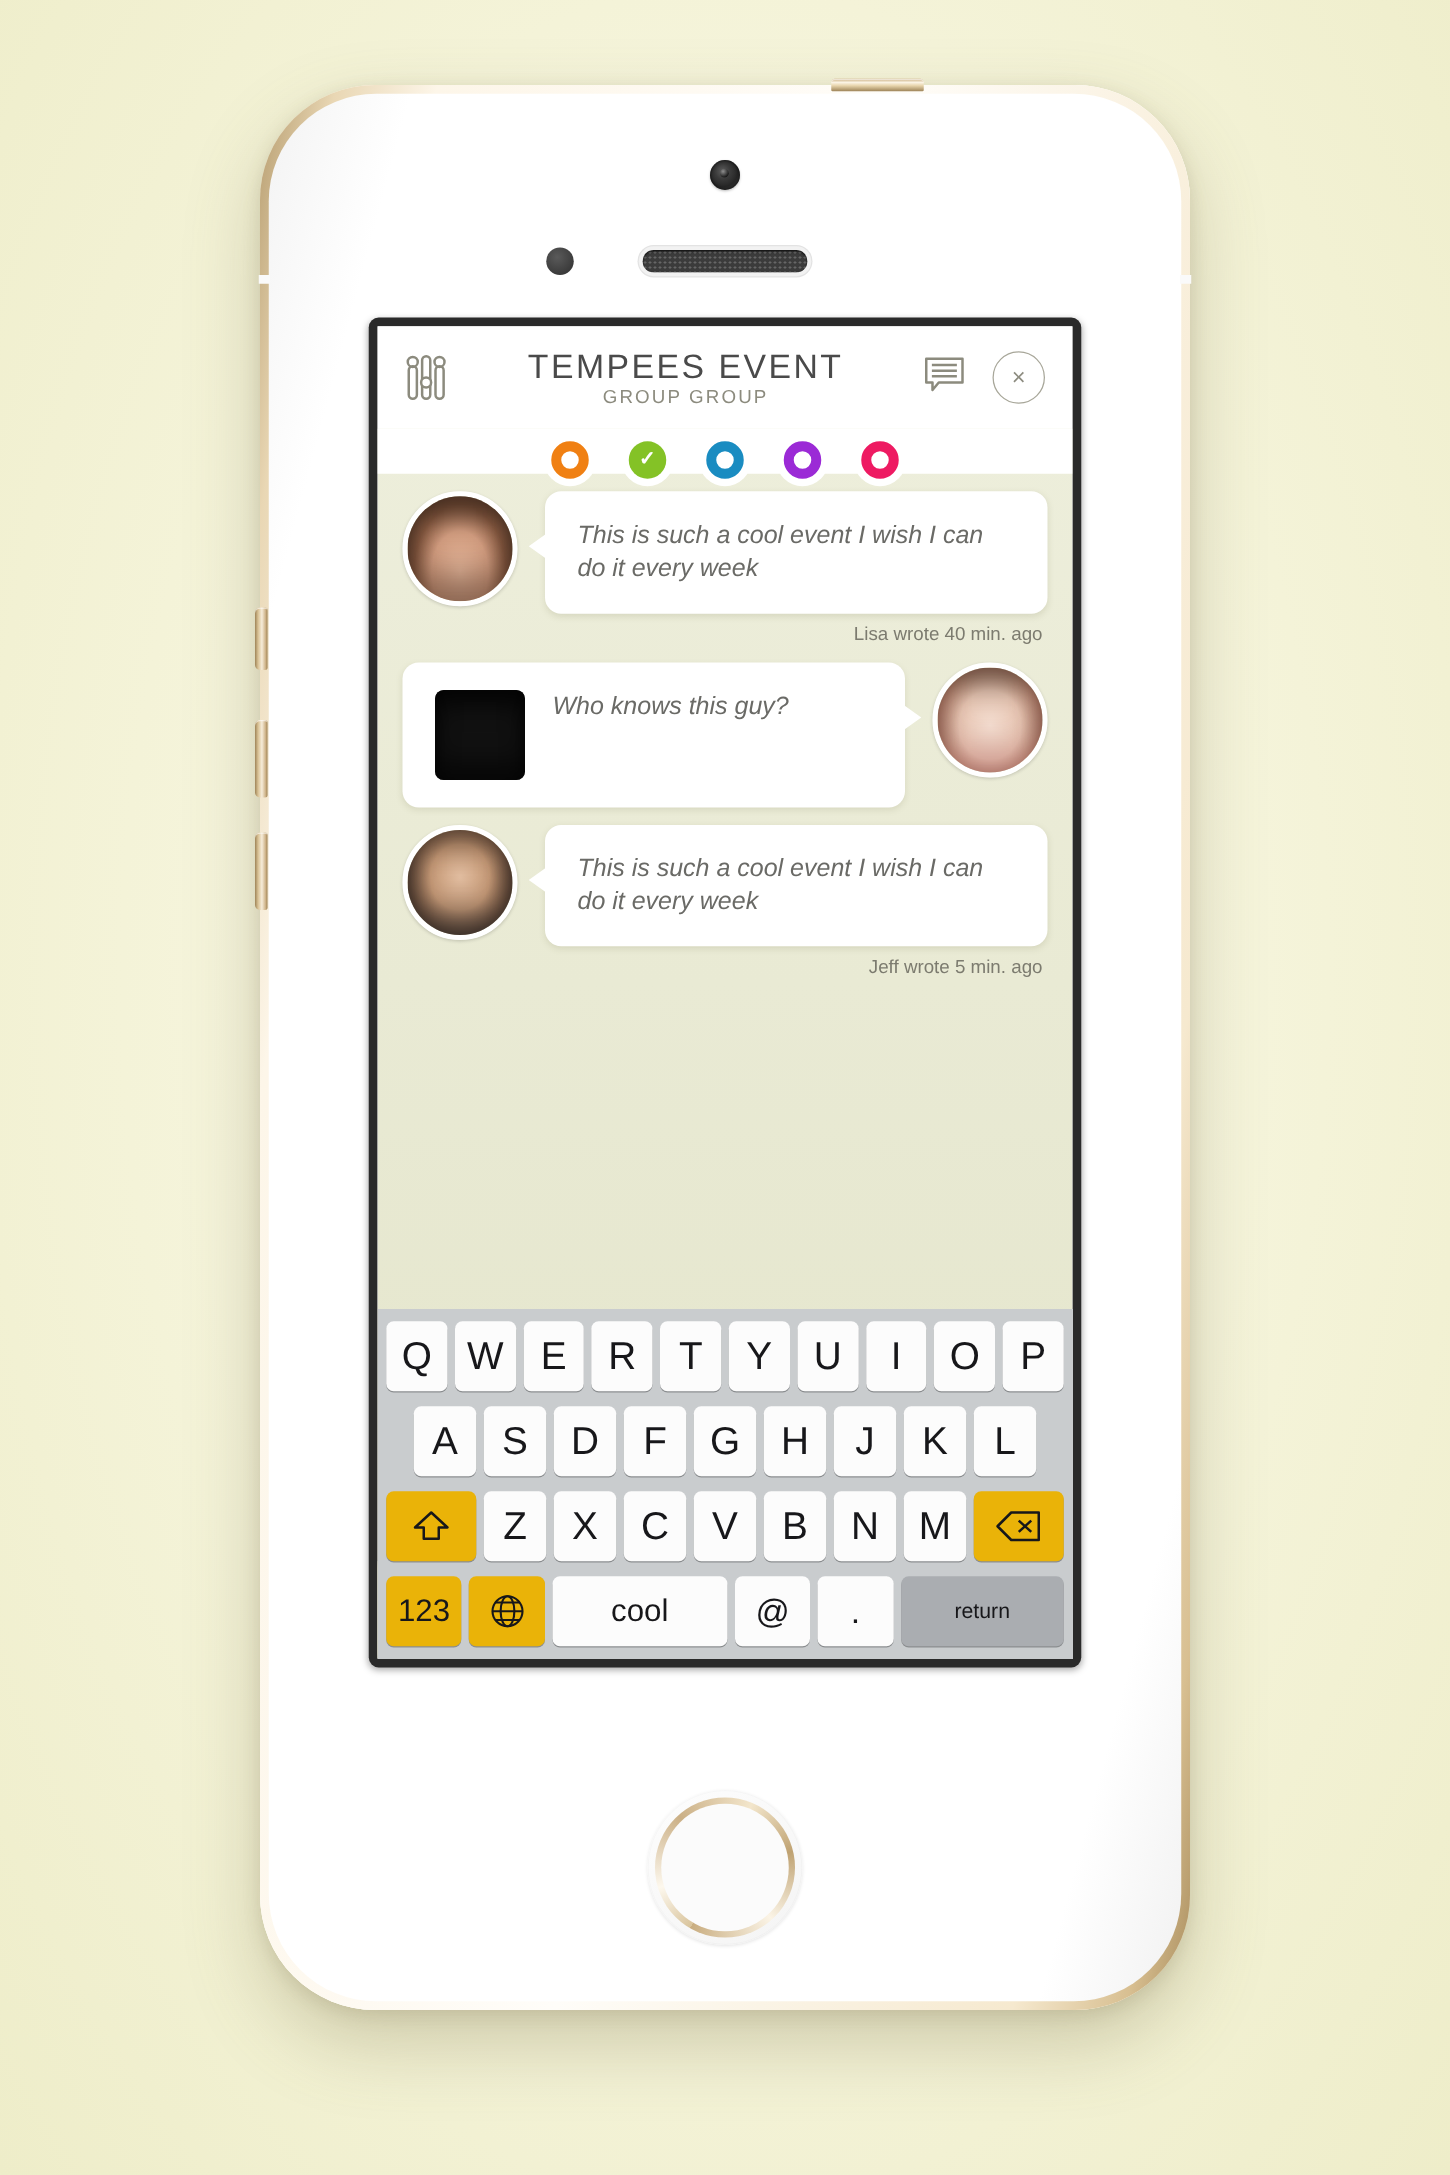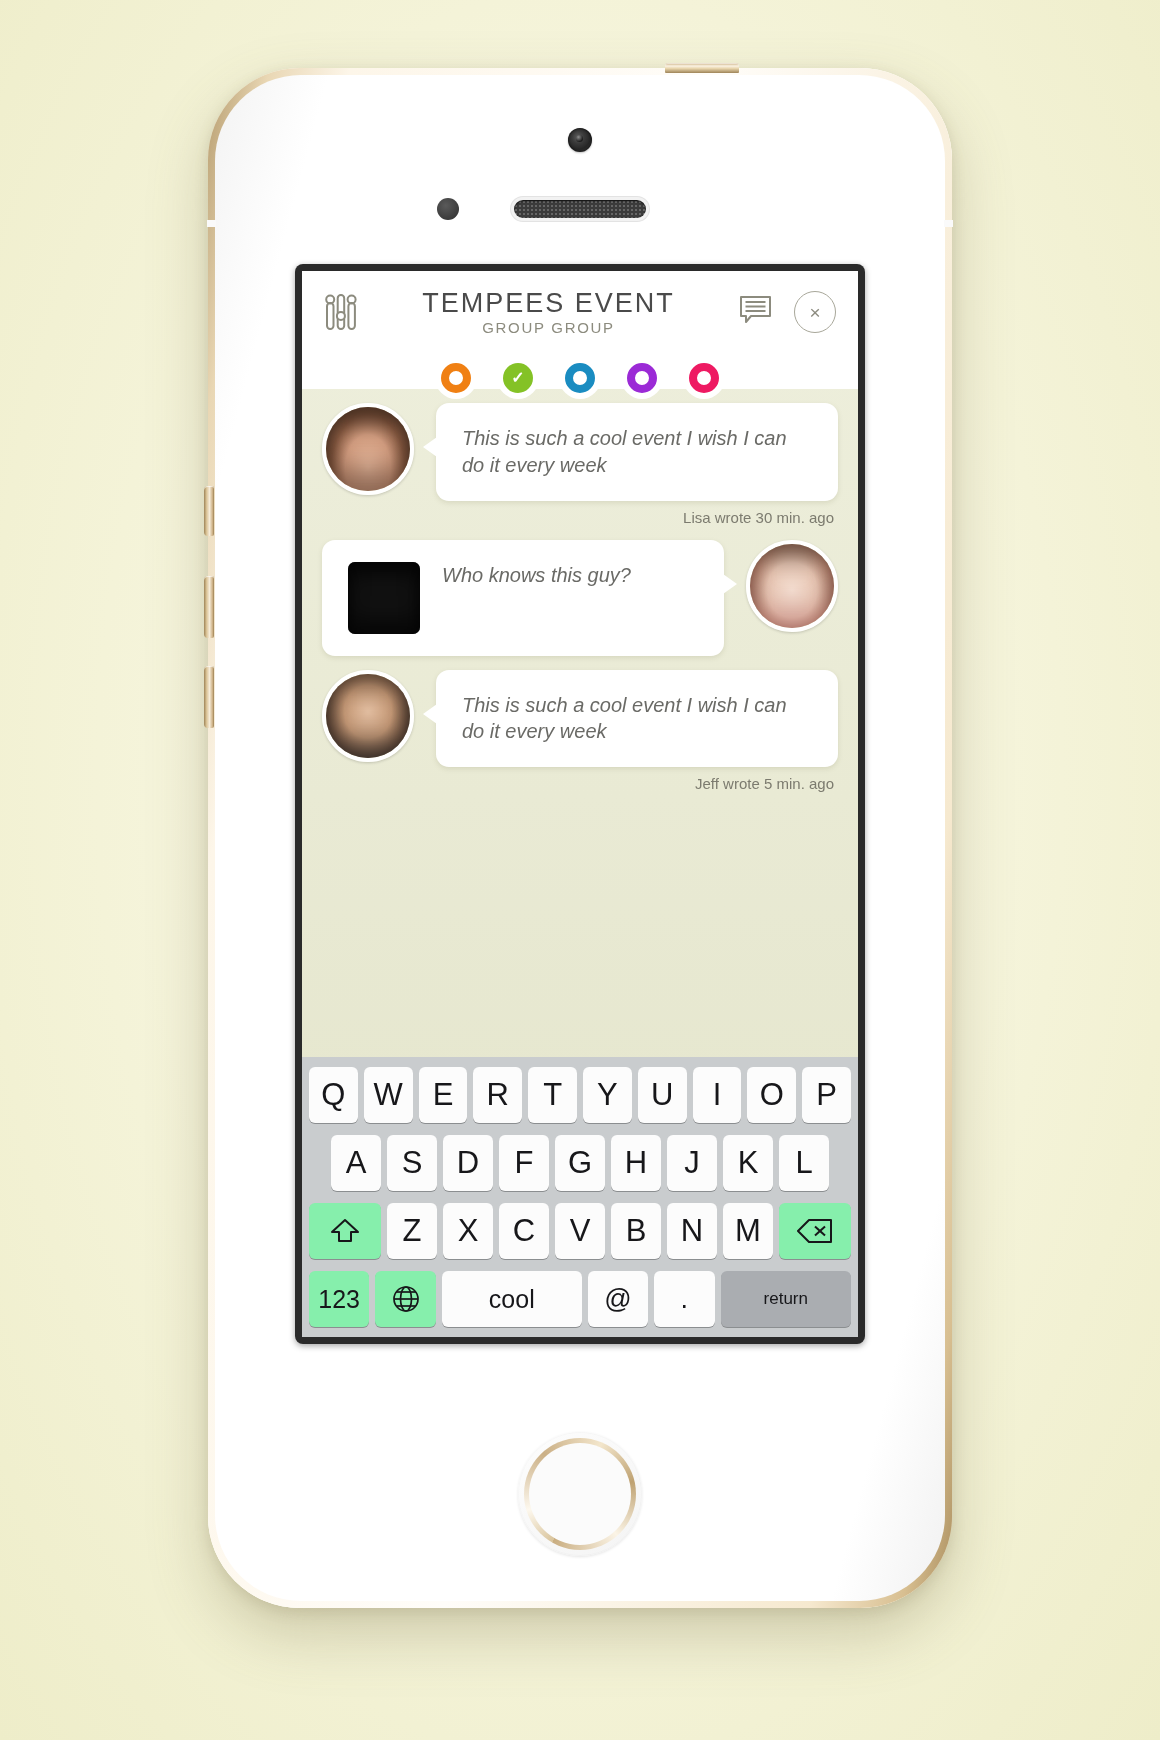--- a/index.html
+++ b/index.html
@@ -88,21 +88,21 @@
     background: conic-gradient(from 210deg, #d9c49c, #fdf8ee 12%, #cbb086 30%, #f3e6cc 48%, #bfa272 63%, #fbf4e6 80%, #c9ad80 100%);
     padding:5px;
   }
   #home-ring::after{
     content:""; position:absolute; left:5px; top:5px; right:5px; bottom:5px;
     border-radius:50%; background:#fbfbfb;
   }
 
   
   #bezel {
-    position:absolute; z-index:5; left:50%; margin-left:-285px; top:196px;
+    position:absolute; z-index:5; left:50%; margin-left:-285px; top:186px;
     width:570px; height:1080px; border-radius:8px;
     background:#2a2a2a;
     box-shadow: 0 2px 6px rgba(0,0,0,.35);
     padding:7px;
   }
   #screen {
     position:relative; width:100%; height:100%; overflow:hidden;
     background:#fff;
   }
 
@@ -223,21 +223,21 @@
   .kb-row:last-child { margin-bottom:2px; }
   .key {
     background:#fcfcfc; border-radius:6px;
     height:56px; margin:0 3px;
     display:flex; align-items:center; justify-content:center;
     font-family:"Liberation Sans", sans-serif; font-weight:300;
     font-size:31px; color:#17171a;
     box-shadow: 0 1px 0 rgba(136,138,140,.95);
   }
   .key.letter { width:50px; }
-  .key.fn { background:#86efac; }
+  .key.fn { background:#eab308; }
   .key.wide { width:74px; }
   .key.space { width:144px; font-size:25px; }
   .key.ret  { width:134px; font-size:17px; background:#aaadb1; }
   .key.sym  { width:62px; font-size:27px; }
   .key.dot  { width:62px; font-size:27px; }
   .key.num  { width:62px; font-size:25px; }
   .key svg { display:block; }
 </style>
 </head>
 <body>
@@ -318,21 +318,21 @@
             <div class="msg">
               <div class="msg-row">
                 <div class="avatar">
                   <div style="background:radial-gradient(ellipse at 50% 72%, #e6b79b 0%, #d29d80 38%, #8a5c43 62%, #3b2a20 100%);box-shadow: inset 0 -22px 26px rgba(60,38,26,.45), inset 0 16px 20px rgba(40,25,16,.55);"></div>
                 </div>
                 <div class="bubble">
                   <div class="tail left"></div>
                   <div class="bubble-text">This is such a cool event I wish I can do it every week</div>
                 </div>
               </div>
-              <div class="meta right">Lisa wrote 30 min. ago</div>
+              <div class="meta right">Lisa wrote 40 min. ago</div>
             </div>
             <div class="msg">
               <div class="msg-row right">
                 <div class="avatar">
                   <div style="background:radial-gradient(ellipse at 50% 55%, #f3ddd0 0%, #e8c6b3 42%, #b3836c 70%, #2a2320 100%);box-shadow: inset 0 -18px 26px rgba(150,60,70,.30), inset 0 14px 22px rgba(30,25,20,.45);"></div>
                 </div>
                 <div class="bubble">
                   <div class="tail right"></div>
                   <div class="attach-thumb">
                     <div style="background:radial-gradient(ellipse at 50% 52%, #e8c2a4 0%, #c59madd 0%, #bd9272 42%, #4a3326 70%, #0c0c0c 100%);box-shadow: inset 0 -14px 20px rgba(0,0,0,.6), inset 0 12px 18px rgba(0,0,0,.7);"></div>

